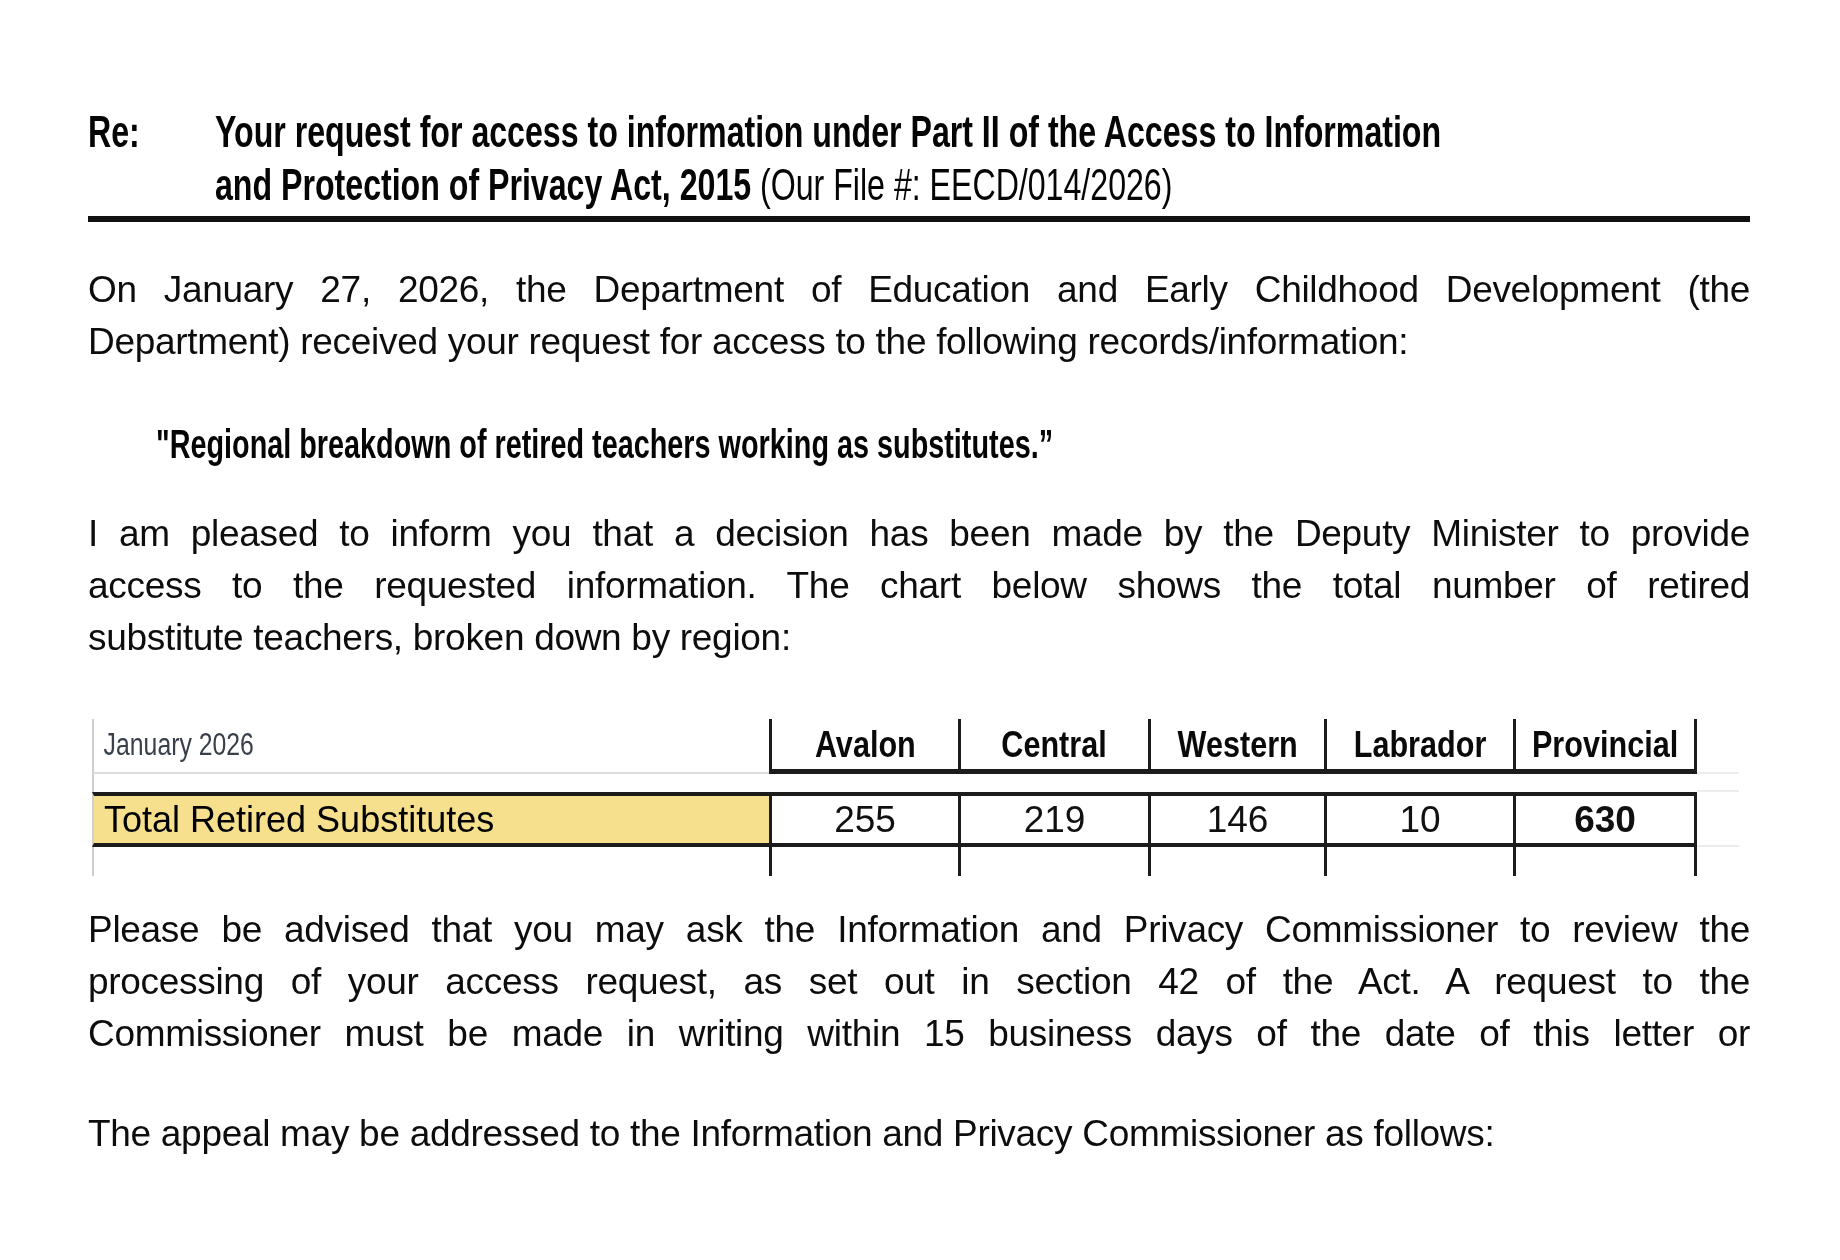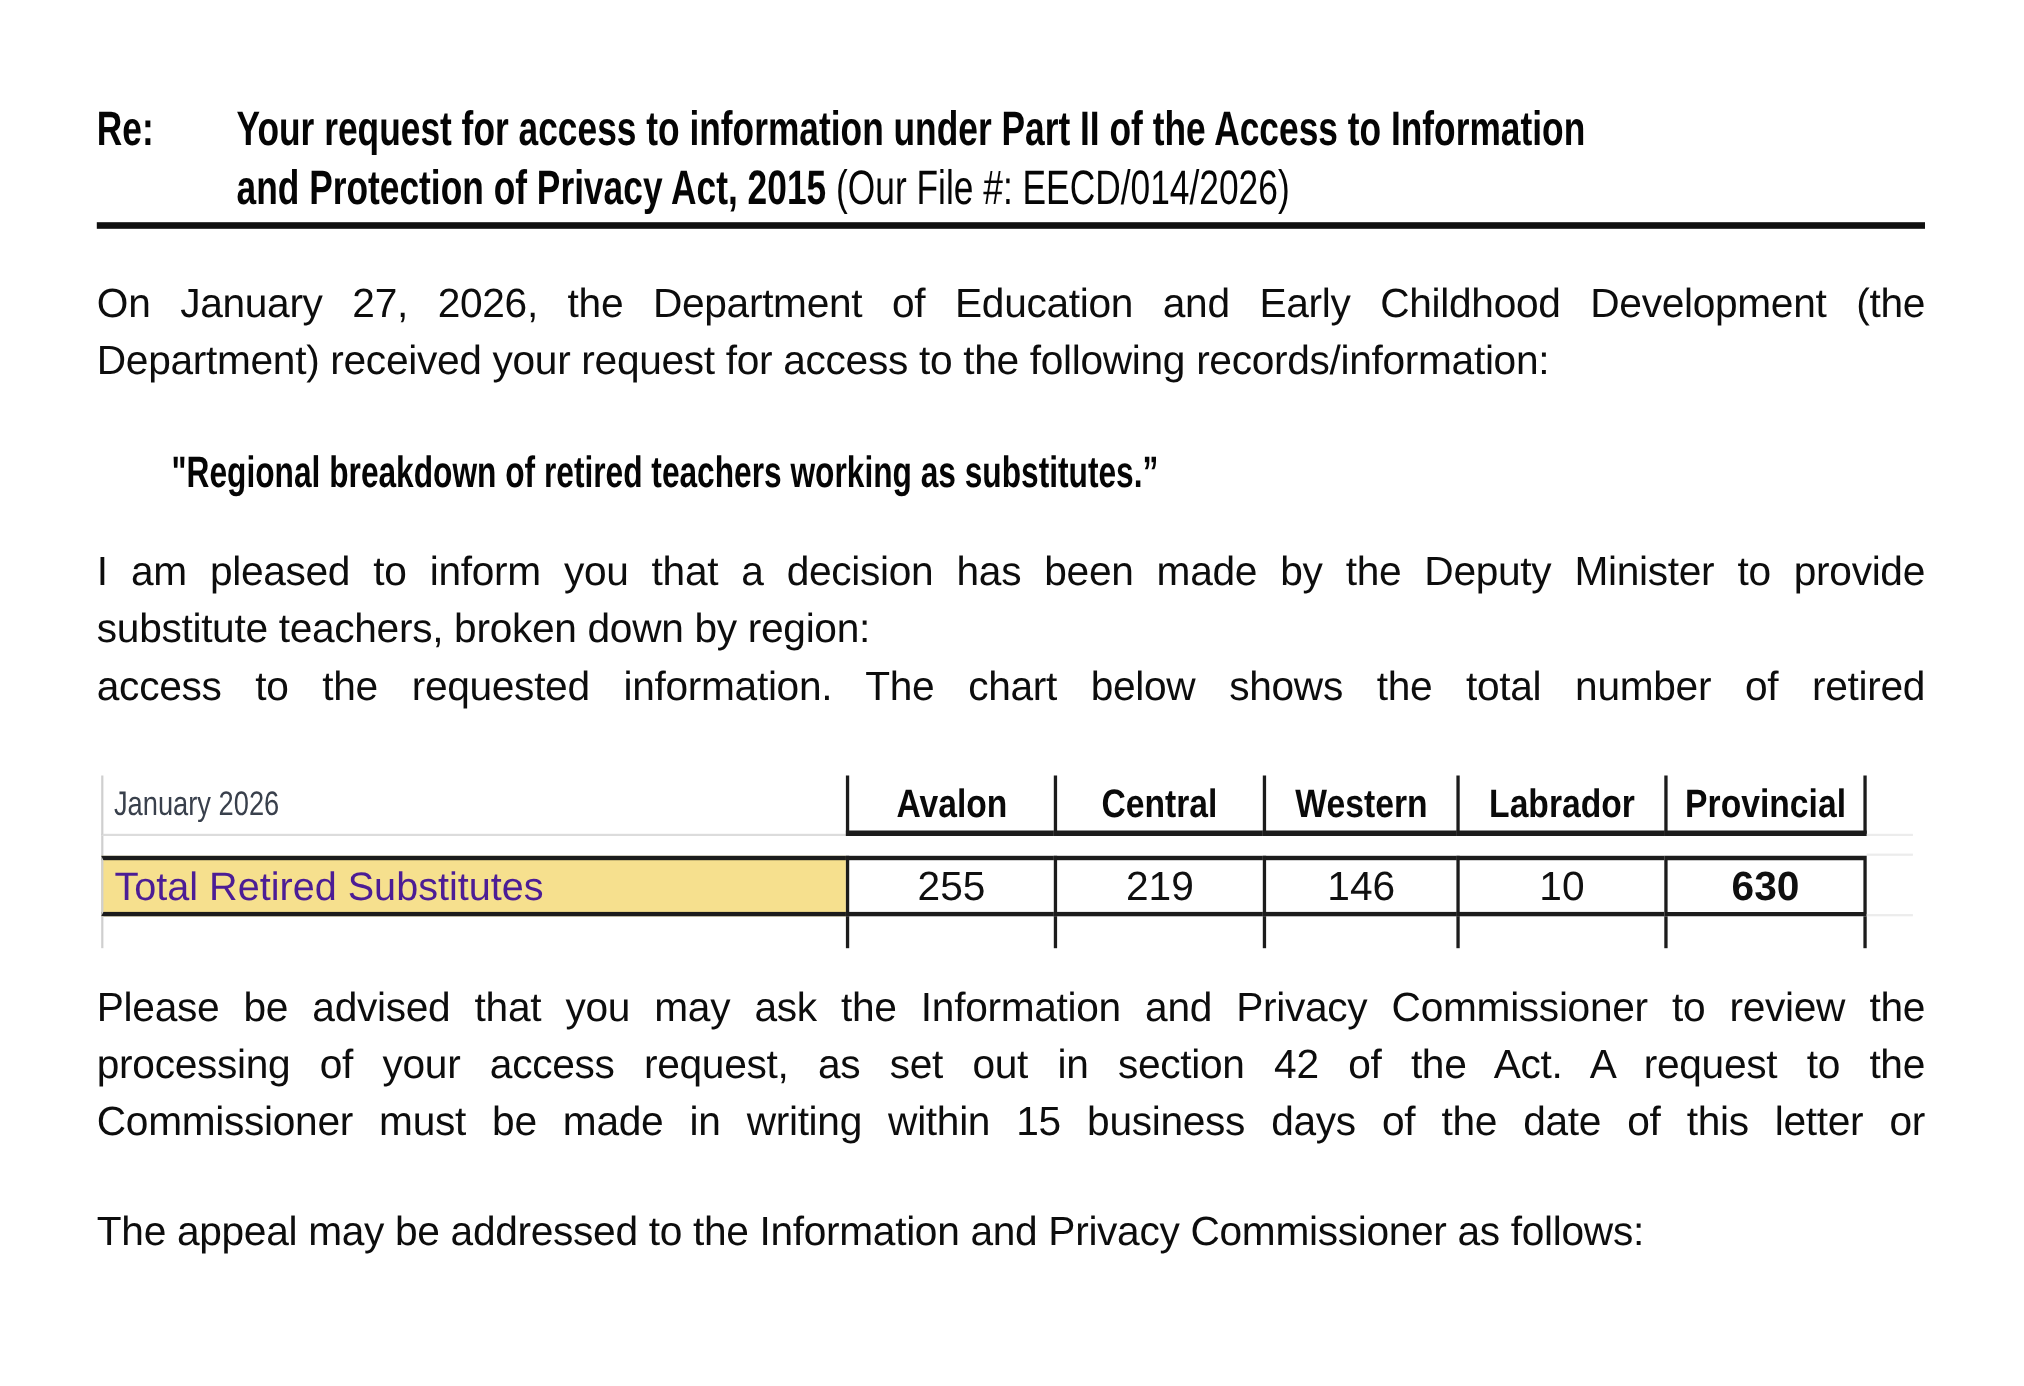--- a/index.html
+++ b/index.html
@@ -7,21 +7,21 @@
     padding: 0;
     background: #ffffff;
   }
   .page {
     position: relative;
     width: 1840px;
     height: 1260px;
     background: #ffffff;
     overflow: hidden;
     box-sizing: border-box;
-    padding: 2px 90px 0 88px;
+    padding: 16px 90px 0 88px;
     font-family: "Liberation Sans", sans-serif;
     color: #0f0f0f;
   }
 
   
   .re-block {
     margin-top: 89px;
     display: grid;
     grid-template-columns: 127px 1fr;
     font-size: 44px;
@@ -136,21 +136,21 @@
   .hl-label {
     background: var(--hl, #f6e08e);
     border-left: 2px solid #cfcfcf;
     border-top: 4px solid #1c1c1c;
     border-bottom: 4px solid #1c1c1c;
     display: flex;
     align-items: center;
   }
   .hl-label span {
     font-size: 36px;
-    color: #4c1d95;
+    color: #000000;
     padding-left: 10px;
     white-space: nowrap;
   }
   .vcell {
     border-left: 3px solid #1c1c1c;
     border-top: 4px solid #1c1c1c;
     border-bottom: 4px solid #1c1c1c;
     display: flex;
     align-items: center;
     justify-content: center;
@@ -190,22 +190,22 @@
     <div class="bline just">On January 27, 2026, the Department of Education and Early Childhood Development (the</div>
     <div class="bline left">Department) received your request for access to the following records/information:</div>
   </div>
 
   <div class="quote-line">
     <span class="cx">"Regional breakdown of retired teachers working as substitutes.”</span>
   </div>
 
   <div class="para p2">
     <div class="bline just">I am pleased to inform you that a decision has been made by the Deputy Minister to provide</div>
+    <div class="bline just">access to the requested information. The chart below shows the total number of retired</div>
     <div class="bline left">substitute teachers, broken down by region:</div>
-    <div class="bline just">access to the requested information. The chart below shows the total number of retired</div>
   </div>
 
   <div class="af-table">
 
     <div class="t-row r-head">
       <div class="lab">
         <span class="period">January 2026</span>
       </div>
       <div class="hcell">
           <span>Avalon</span>

